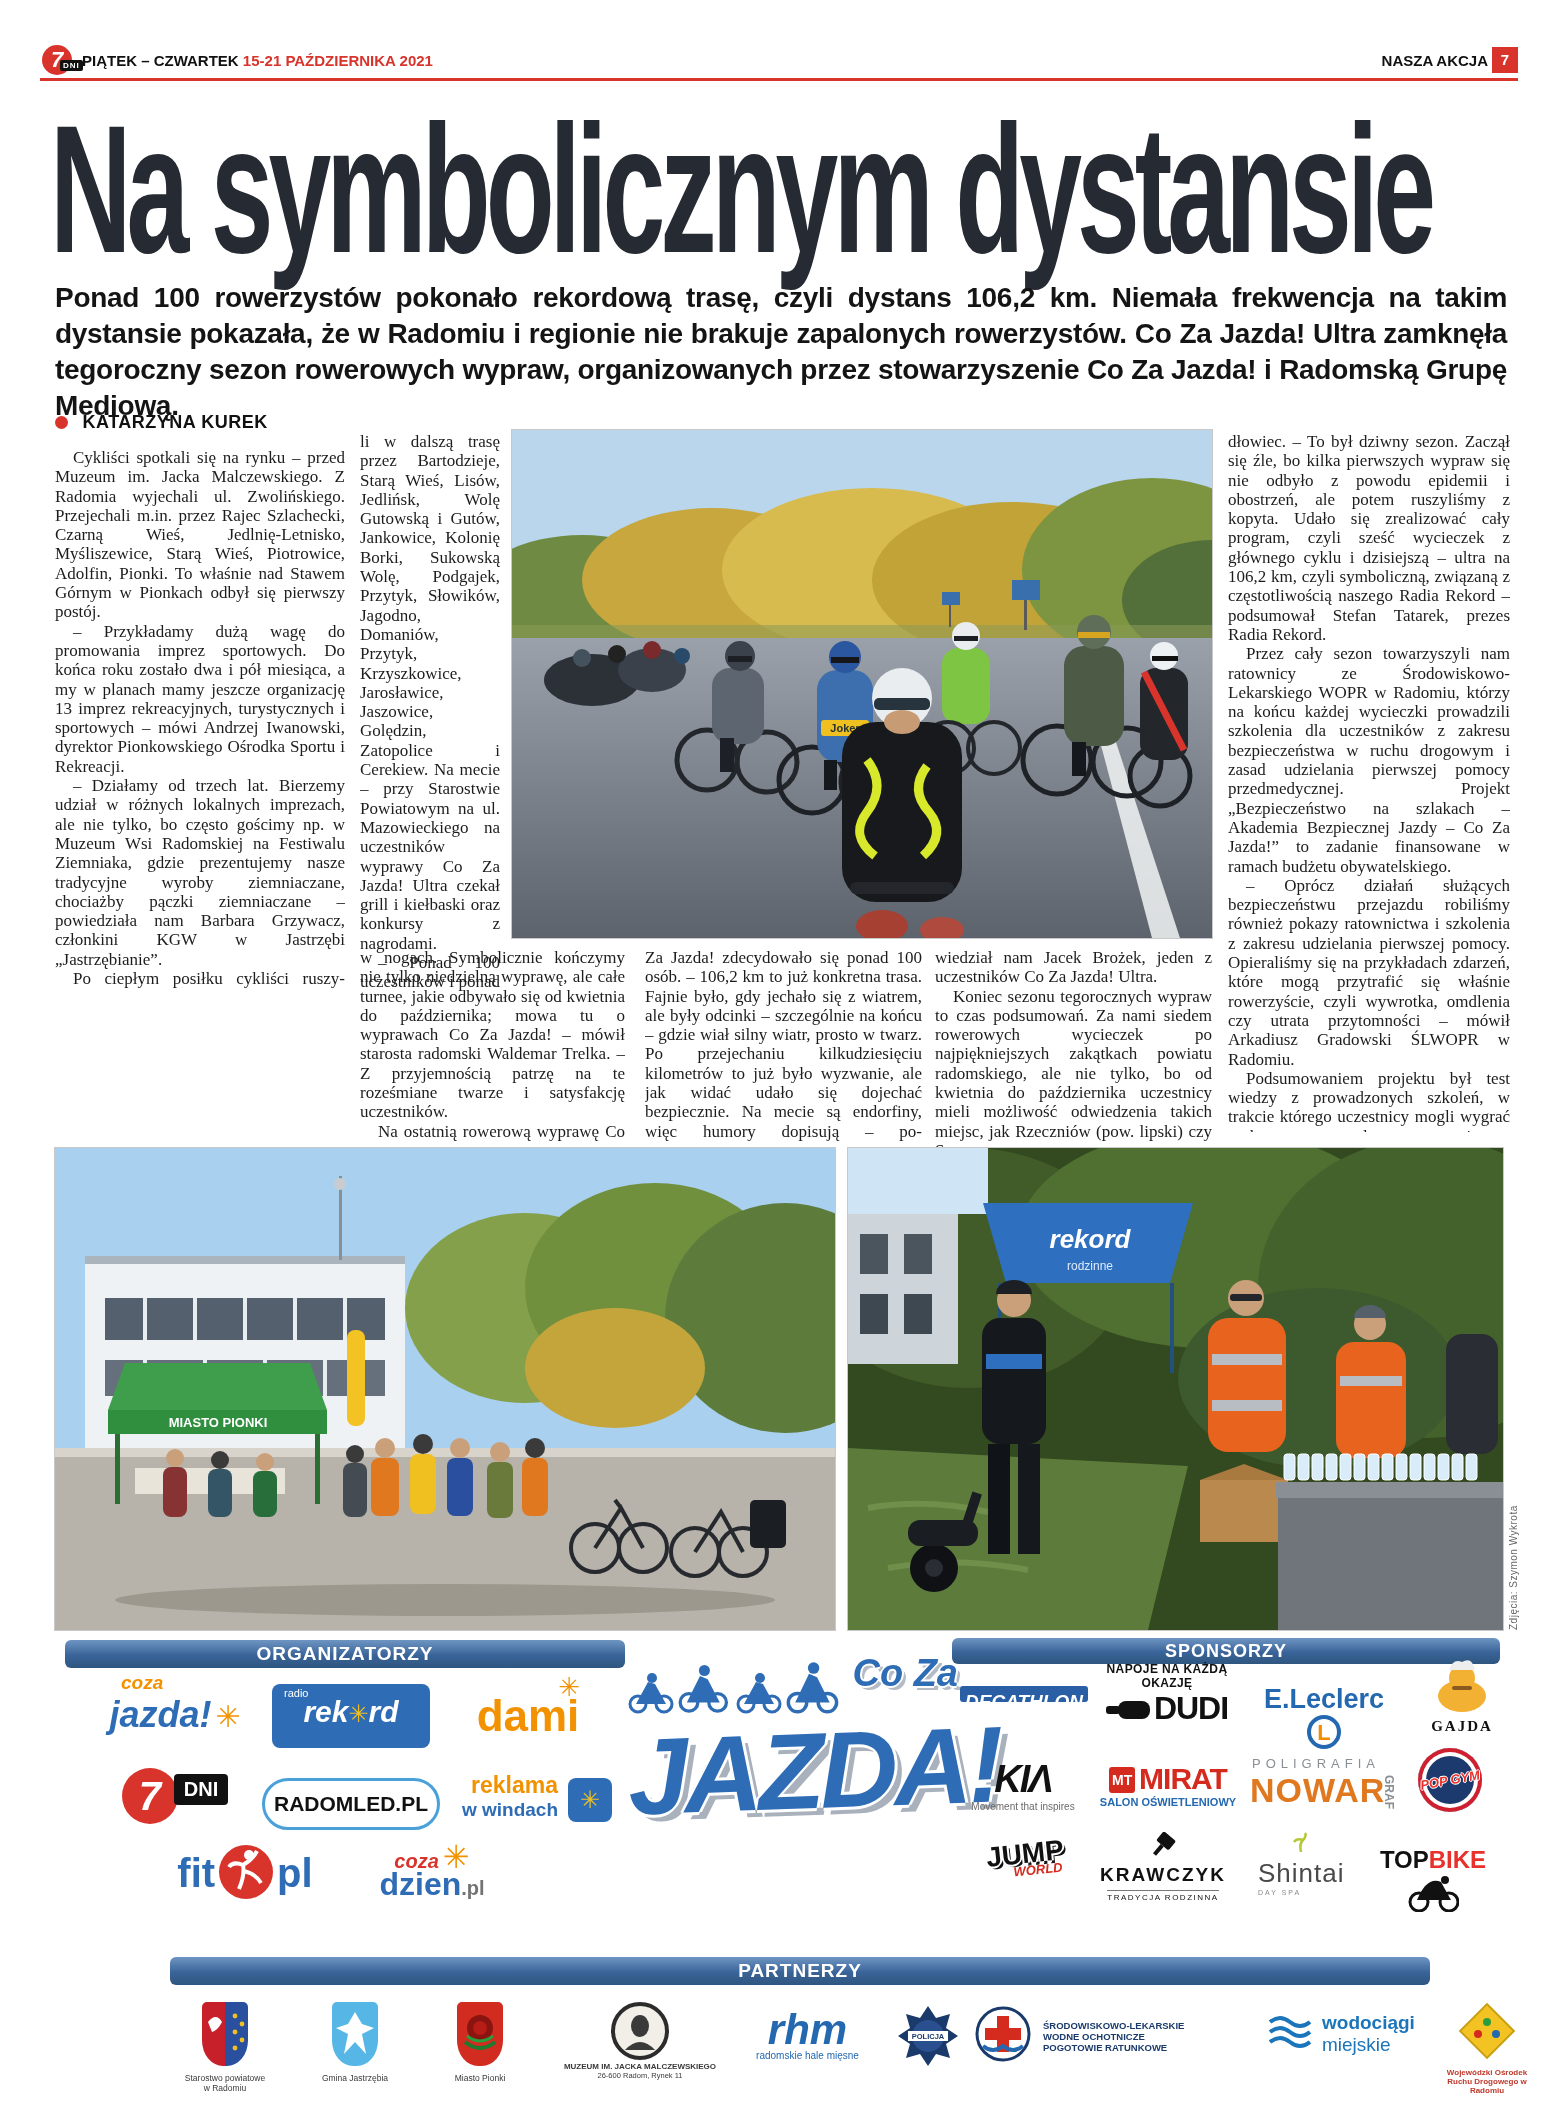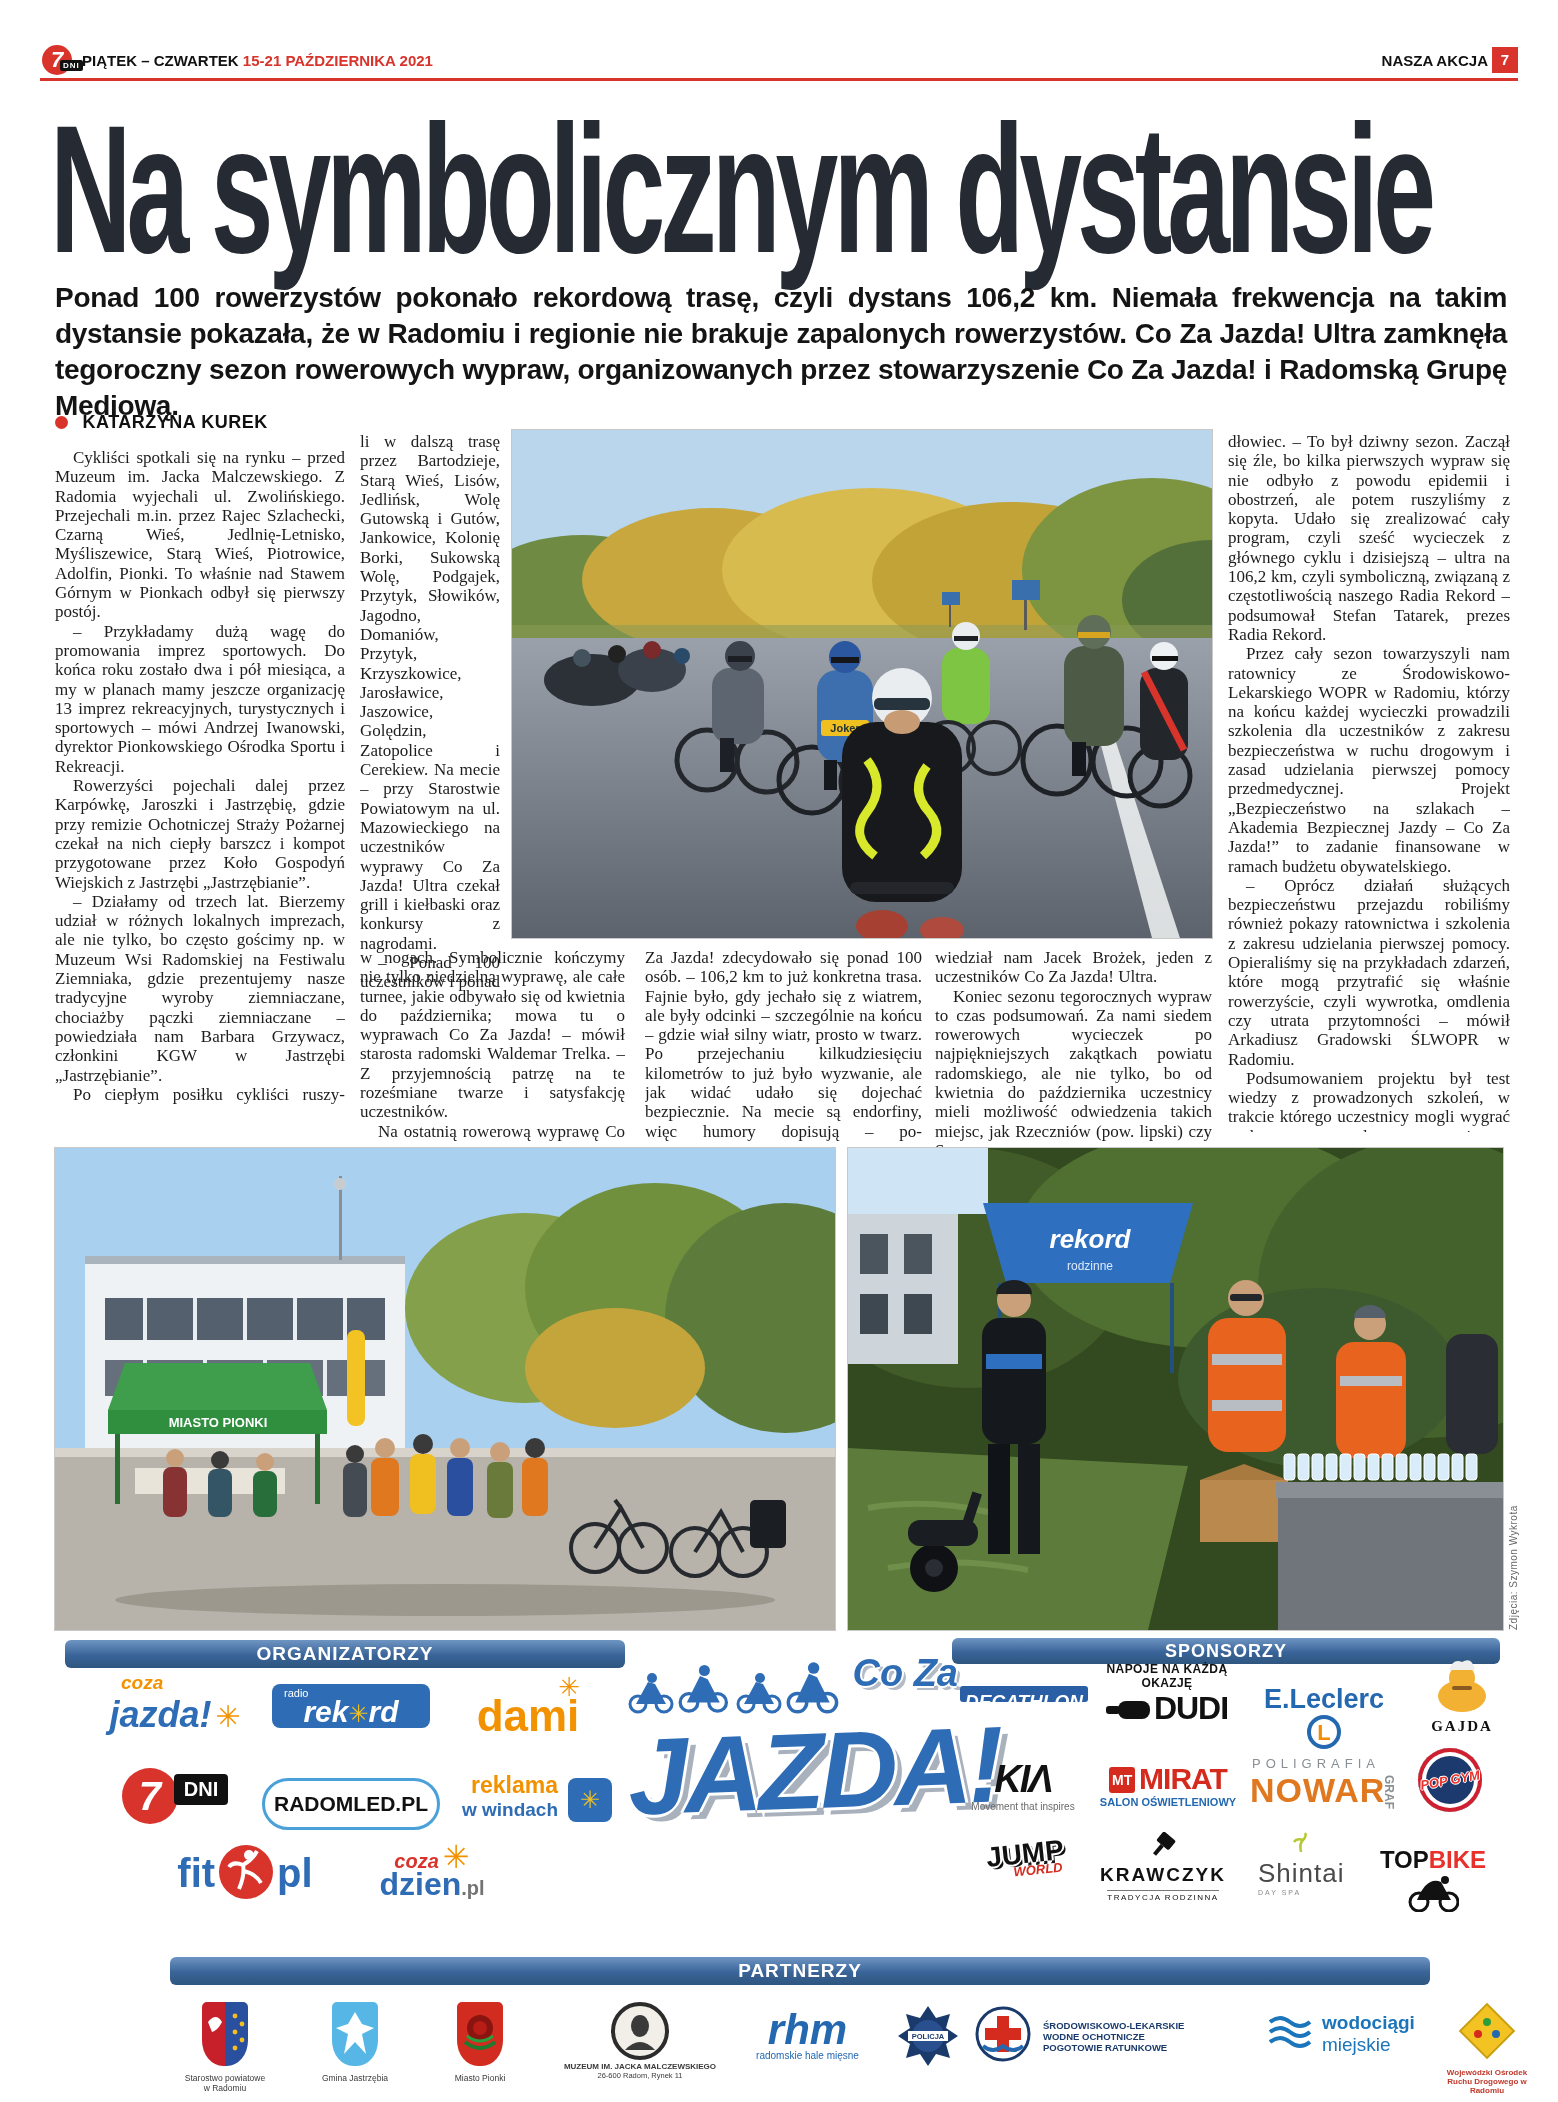--- a/index.html
+++ b/index.html
@@ -75,21 +75,20 @@
   <div class="headline">Na symbolicznym dystansie</div>
   <div class="lead">Ponad 100 rowerzystów pokonało rekordową trasę, czyli dystans 106,2 km. Niemała frekwencja na takim dystansie pokazała, że w Radomiu i regionie nie brakuje zapalonych rowerzystów. Co Za Jazda! Ultra zamknęła tegoroczny sezon rowerowych wypraw, organizowanych przez stowarzyszenie Co Za Jazda! i Radomską Grupę Mediową.</div>
   <div class="byline">
     <span class="dot"></span>
     <span>KATARZYNA KUREK</span>
   </div>
 
   <div class="col" style="left:55px;top:448px;width:290px;height:690px">
     <p>Cykliści spotkali się na rynku – przed Muzeum im. Jacka Malczewskiego. Z Radomia wyjechali ul. Zwolińskiego. Przejechali m.in. przez Rajec Szlachecki, Czarną Wieś, Jedlnię-Letnisko, Myśliszewice, Starą Wieś, Piotrowice, Adolfin, Pionki. To właśnie nad Stawem Górnym w Pionkach odbył się pierwszy postój.</p>
     <p>– Przykładamy dużą wagę do promowania imprez sportowych. Do końca roku zostało dwa i pół miesiąca, a my w planach mamy jeszcze organizację 13 imprez rekreacyjnych, turystycznych i sportowych – mówi Andrzej Iwanowski, dyrektor Pionkowskiego Ośrodka Sportu i Rekreacji.</p>
-    <p>Rowerzyści pojechali dalej przez Karpówkę, Jaroszki i Jastrzębię, gdzie przy remizie Ochotniczej Straży Pożarnej czekał na nich ciepły barszcz i kompot przygotowane przez Koło Gospodyń Wiejskich z Jastrzębi „Jastrzębianie”.</p>
     <p>– Działamy od trzech lat. Bierzemy udział w różnych lokalnych imprezach, ale nie tylko, bo często gościmy np. w Muzeum Wsi Radomskiej na Festiwalu Ziemniaka, gdzie prezentujemy nasze tradycyjne wyroby ziemniaczane, chociażby pączki ziemniaczane – powiedziała nam Barbara Grzywacz, członkini KGW w Jastrzębi „Jastrzębianie”.</p>
     <p class="jlast">Po ciepłym posiłku cykliści ruszy-</p>
   </div>
   <div class="col" style="left:360px;top:432px;width:140px;height:560px">
     <p class="noind">li w dalszą trasę przez Bartodzieje, Starą Wieś, Lisów, Jedlińsk, Wolę Gutowską i Gutów, Jankowice, Kolonię Borki, Sukowską Wolę, Podgajek, Przytyk, Słowików, Jagodno, Domaniów, Przytyk, Krzyszkowice, Jarosławice, Jaszowice, Golędzin, Zatopolice i Cerekiew. Na mecie – przy Starostwie Powiatowym na ul. Mazowieckiego na uczestników wyprawy Co Za Jazda! Ultra czekał grill i kiełbaski oraz konkursy z nagrodami.</p>
     <p>– Ponad 100 uczestników i ponad 100 km</p>
   </div>
   <div class="col" style="left:360px;top:948px;width:265px;height:200px">
     <p class="noind">w nogach. Symbolicznie kończymy nie tylko niedzielną wyprawę, ale całe turnee, jakie odbywało się od kwietnia do października; mowa tu o wyprawach Co Za Jazda! – mówił starosta radomski Waldemar Trelka. – Z przyjemnością patrzę na te roześmiane twarze i satysfakcję uczestników.</p>
     <p class="jlast">Na ostatnią rowerową wyprawę Co</p>
@@ -351,21 +350,21 @@
   <div class="band" style="left:65px;top:1640px;width:560px;height:28px;line-height:28px">ORGANIZATORZY</div>
 
   <div class="logo" style="left:95px;top:1672px;width:160px">
     <div class="sans b it" style="font-size:19px;color:#f29200;text-align:left;padding-left:26px">coza</div>
     <div>
       <span class="sans b it" style="font-size:36px;color:#2e6cb5">jazda!</span>
       <span style="font-size:30px;color:#f29200">✳</span>
     </div>
   </div>
 
-  <div class="logo" style="left:272px;top:1684px;width:158px;height:44px;background:#2e6cb5;border-radius:8px;color:#fff">
+  <div class="logo" style="left:272px;top:1684px;width:158px;height:64px;background:#2e6cb5;border-radius:8px;color:#fff">
     <div class="sans" style="font-size:11px;text-align:left;padding:3px 0 0 12px">radio</div>
     <div style="margin-top:-4px">
       <span class="sans b it" style="font-size:30px">rek</span><span style="font-size:24px;color:#f0c020">✳</span><span class="sans b it" style="font-size:30px">rd</span>
     </div>
   </div>
 
   <div class="logo" style="left:458px;top:1672px;width:140px">
     <div style="font-size:26px;color:#f29200;text-align:right;padding-right:18px;margin-bottom:-12px">✳</div>
     <div class="sans b" style="font-size:44px;color:#f29200">dami</div>
   </div>

